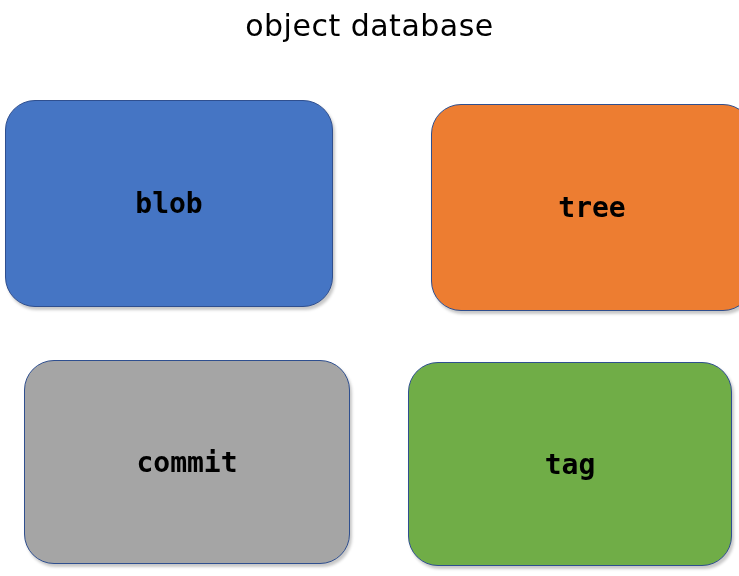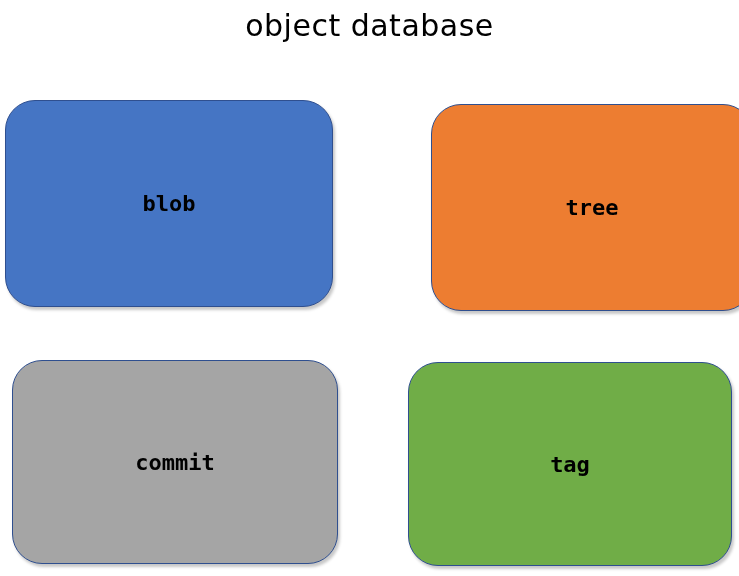--- a/index.html
+++ b/index.html
@@ -42,32 +42,32 @@
     border: 1px solid #2f4f8f;
     border-radius: 30px;
     box-shadow: 2px 3px 3px rgba(0,0,0,0.22);
     display: flex;
     align-items: center;
     justify-content: center;
   }
 
   .node-label {
     font-family: "DejaVu Sans Mono", "Liberation Mono", monospace;
-    font-size: 22px;
+    font-size: 28px;
     font-weight: bold;
     color: #000000;
     letter-spacing: 0px;
     white-space: pre;
     user-select: none;
   }
 
   
   #node-blob   { left: 5px;   top: 100px; width: 328px; height: 207px; }
   #node-tree   { left: 431px; top: 104px; width: 322px; height: 207px; }
-  #node-commit { left: 12px;   top: 360px; width: 326px; height: 204px; align-items: center; }
+  #node-commit { left: 24px;   top: 360px; width: 326px; height: 204px; align-items: center; }
   #node-tag    { left: 408px; top: 362px; width: 324px; height: 204px; }
 </style>
 </head>
 <body>
 
 <div id="canvas" style="background: rgb(255, 255, 255);">
 
   <div class="diagram-title" style="color: rgb(0, 0, 0);">object database</div>
 
   <div class="node" id="node-blob" style="background-color: rgb(69, 117, 196); border-color: rgb(47, 79, 143);">

